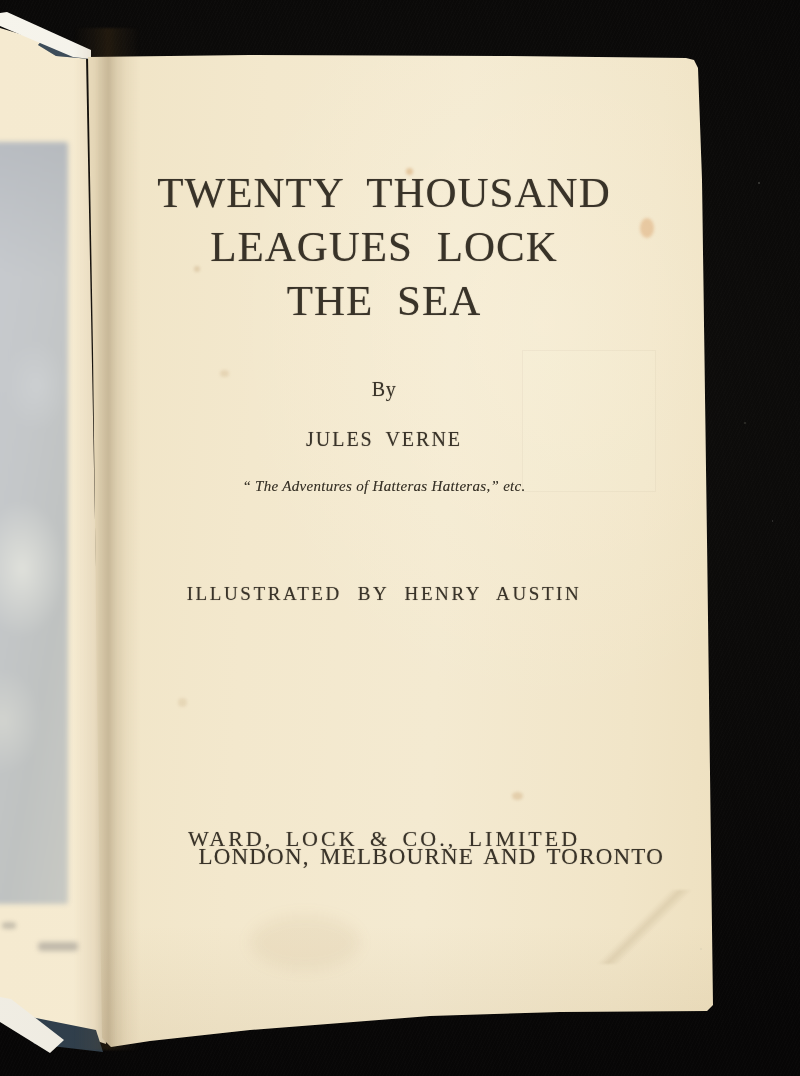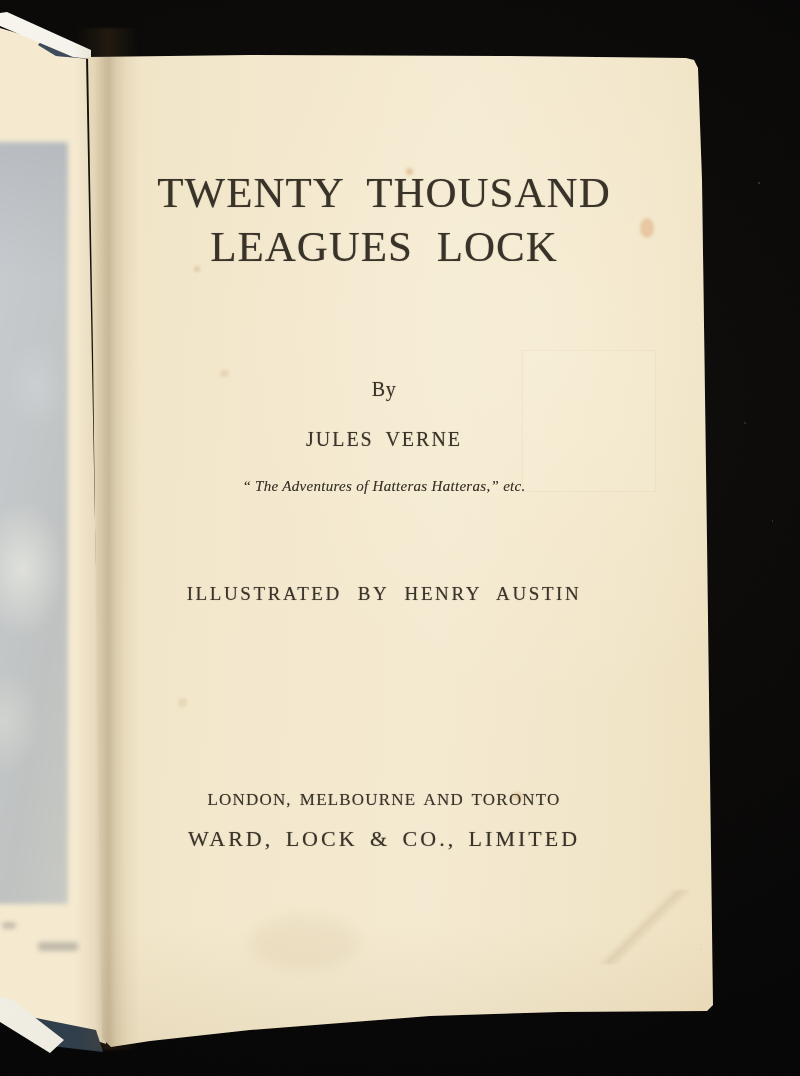--- a/index.html
+++ b/index.html
@@ -120,21 +120,21 @@
     letter-spacing:1px;word-spacing:0.28em;
   }
   .byline-prefix{top:378px;font-size:20px;line-height:22px;letter-spacing:0.5px;}
   .author-name{top:424px;font-size:20px;line-height:30px;letter-spacing:2px;word-spacing:0.25em;}
   .author-credit{
     top:458px;font-size:15px;line-height:19px;font-style:italic;
     letter-spacing:0.3px;color:rgba(52,46,36,0.95);text-shadow:0 0 0.5px rgba(52,46,36,0.5);
   }
   .illustrator-credit{top:585px;font-size:19px;line-height:18px;letter-spacing:2.6px;word-spacing:0.45em;}
   .publisher-name{top:826px;font-size:22px;line-height:26px;letter-spacing:3px;word-spacing:0.18em;}
-  .publisher-locations{top:789px;font-size:17px;line-height:22px;letter-spacing:1.2px;word-spacing:0.15em;}
+  .publisher-locations{top:846px;font-size:23px;line-height:22px;letter-spacing:1.2px;word-spacing:0.15em;text-align:right;}
 </style>
 </head>
 <body>
 
 <div class="scene">
   <div class="fabric"></div>
 
   <div class="facing-page">
     <div class="frontispiece-plate"></div>
     <div class="plate-caption-smudge"></div>
@@ -154,20 +154,21 @@
     <div class="fox fox5"></div>
     <div class="fox fox6"></div>
     <div class="fox fox7"></div>
     <div class="emboss-rect"></div>
     <div class="crease-bottom-right"></div>
 
     <div class="type-area">
       <div class="book-title ink">
         <span>TWENTY THOUSAND</span><br>
         <span>LEAGUES LOCK</span><br>
+        <span>THE SEA</span>
       </div>
       <div class="byline-prefix ink">By</div>
       <div class="author-name ink">JULES VERNE</div>
       <div class="author-credit">
         <br>
         <span>“ The Adventures of Hatteras Hatteras,” etc.</span>
       </div>
       <div class="illustrator-credit ink">ILLUSTRATED BY HENRY AUSTIN</div>
       <div class="publisher-name ink">WARD, LOCK &amp; CO., LIMITED</div>
       <div class="publisher-locations ink">LONDON, MELBOURNE AND TORONTO</div>

